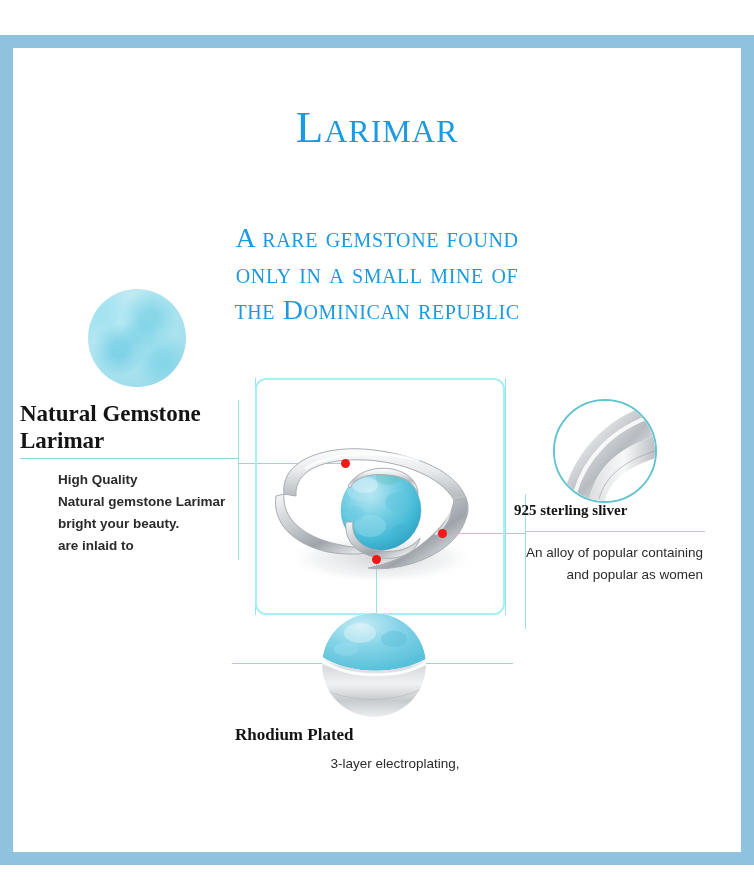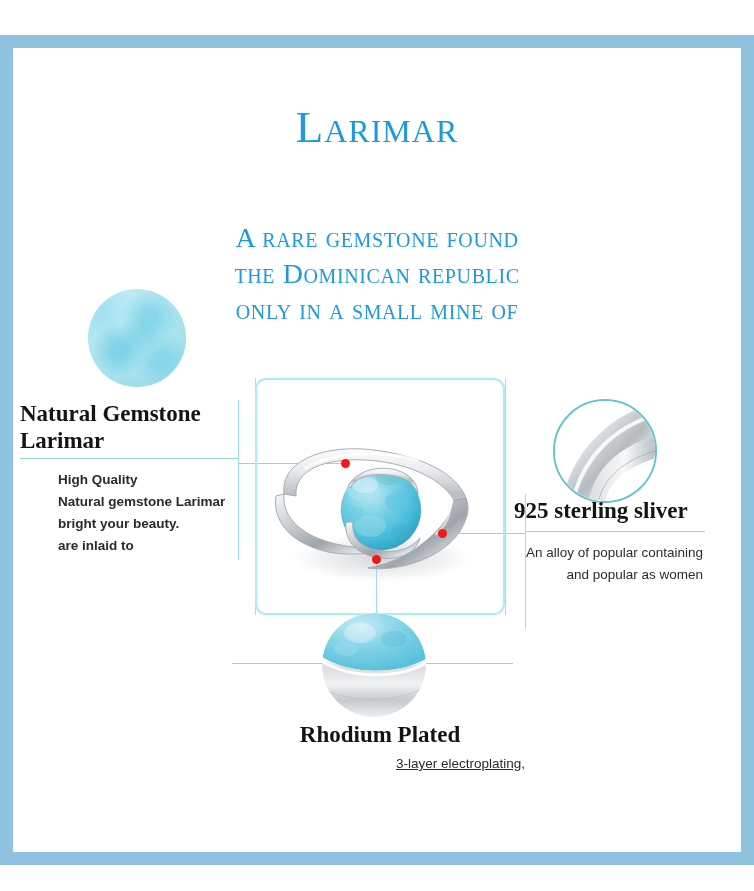--- a/index.html
+++ b/index.html
@@ -127,44 +127,43 @@
     top: 461px;
     width: 200px;
     text-align: left;
     font-weight: bold;
   }
 
   #h-silver {
     left: 514px;
     top: 489px;
     width: 235px;
-    font-size: 23px;
+    font-size: 15px;
     line-height: 27px;
   }
   #b-silver {
     left: 505px;
     top: 534px;
     width: 198px;
     text-align: right;
   }
 
   #h-rhodium {
     left: 235px;
     top: 713px;
     width: 290px;
-    font-size: 23px;
+    font-size: 17px;
     line-height: 27px;
-    text-align: center;
+    text-align: left;
   }
   #b-rhodium {
     left: 265px;
     top: 745px;
     width: 260px;
-    text-align: right;
-    text-decoration: underline;
+    text-align: center;
   }
 
   
   .circle {
     position: absolute;
     border-radius: 50%;
     overflow: hidden;
   }
 
   #gem-circle {
@@ -203,22 +202,22 @@
 <body>
 
 <div id="canvas">
 
   <div id="frame"></div>
 
   <div id="title">Larimar</div>
 
   <div id="subtitle">
     <div>A rare gemstone found</div>
+    <div>only in a small mine of</div>
     <div>the Dominican republic</div>
-    <div>only in a small mine of</div>
   </div>
 
   <div class="hline" style="left:20px; top:450px; width:218px;"></div>
 
   <div class="vline" style="left:238px; top:392px; height:160px;"></div>
   <div class="vline" style="left:255px; top:370px; height:237px;"></div>
 
   <div class="hline" style="left:238px; top:455px; width:110px;"></div>
 
   <div class="hline" style="left:525px; top:523px; width:180px;"></div>

